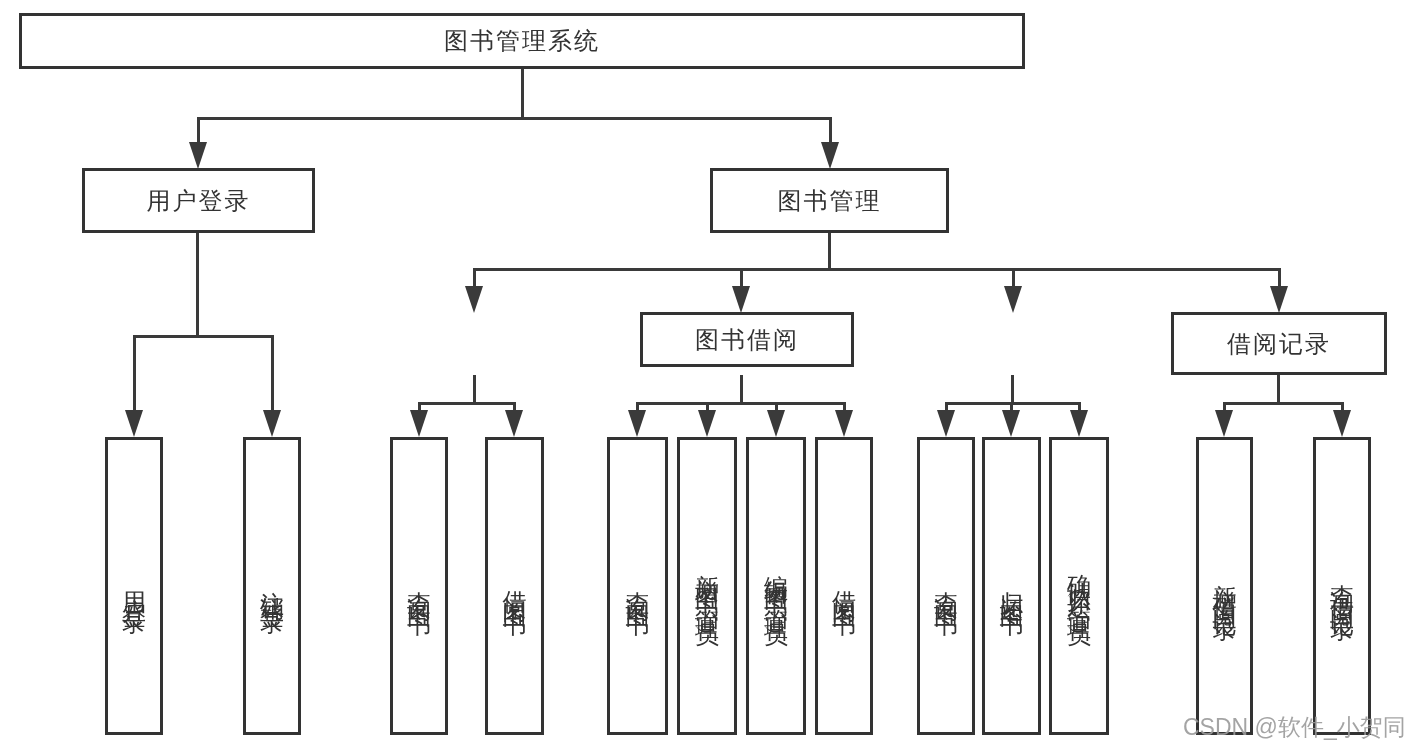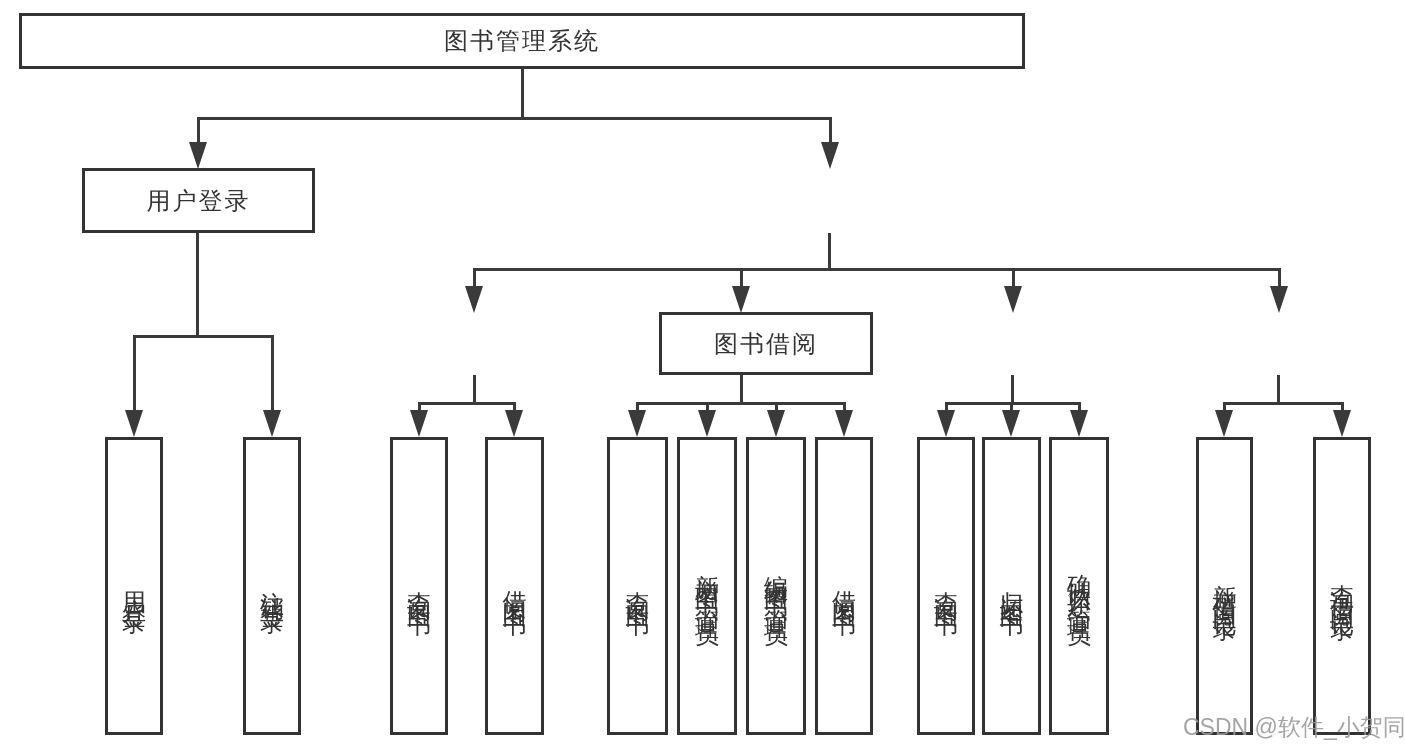--- a/index.html
+++ b/index.html
@@ -52,33 +52,35 @@
   <div class="box hbox" style="left:19px;top:13px;width:1006px;height:56px">图书管理系统</div>
 
   <div class="vline" style="left:521px;top:69px;height:50px"></div>
   <div class="hline" style="left:197px;top:117px;width:634px"></div>
   <div class="vline" style="left:197px;top:117px;height:27px"></div>
   <div class="arrow" style="left:189px;top:142px"></div>
   <div class="vline" style="left:829px;top:117px;height:27px"></div>
   <div class="arrow" style="left:821px;top:142px"></div>
 
   <div class="box hbox" style="left:82px;top:168px;width:233px;height:65px">用户登录</div>
+  <div class="box hbox" style="left:710px;top:168px;width:239px;height:65px">图书管理</div>
 
   <div class="vline" style="left:828px;top:233px;height:38px"></div>
   <div class="hline" style="left:474px;top:268px;width:805px"></div>
   <div class="vline" style="left:473px;top:268px;height:20px"></div>
   <div class="arrow" style="left:465px;top:286px"></div>
   <div class="vline" style="left:740px;top:268px;height:20px"></div>
   <div class="arrow" style="left:732px;top:286px"></div>
   <div class="vline" style="left:1012px;top:268px;height:20px"></div>
   <div class="arrow" style="left:1004px;top:286px"></div>
   <div class="vline" style="left:1278px;top:268px;height:20px"></div>
   <div class="arrow" style="left:1270px;top:286px"></div>
 
-  <div class="box hbox" style="left:659px;top:312px;width:214px;height:63px">图书借阅</div>
+  <div class="box hbox" style="left:640px;top:312px;width:214px;height:55px">图书借阅</div>
+  <div class="box hbox" style="left:1171px;top:312px;width:216px;height:63px">借阅记录</div>
 
   <div class="vline" style="left:196px;top:233px;height:105px"></div>
   <div class="hline" style="left:133px;top:335px;width:140px"></div>
   <div class="vline" style="left:133px;top:335px;height:77px"></div>
   <div class="arrow" style="left:125px;top:410px"></div>
   <div class="vline" style="left:271px;top:335px;height:77px"></div>
   <div class="arrow" style="left:263px;top:410px"></div>
 
   <div class="vline" style="left:473px;top:375px;height:30px"></div>
   <div class="hline" style="left:419px;top:402px;width:96px"></div>

